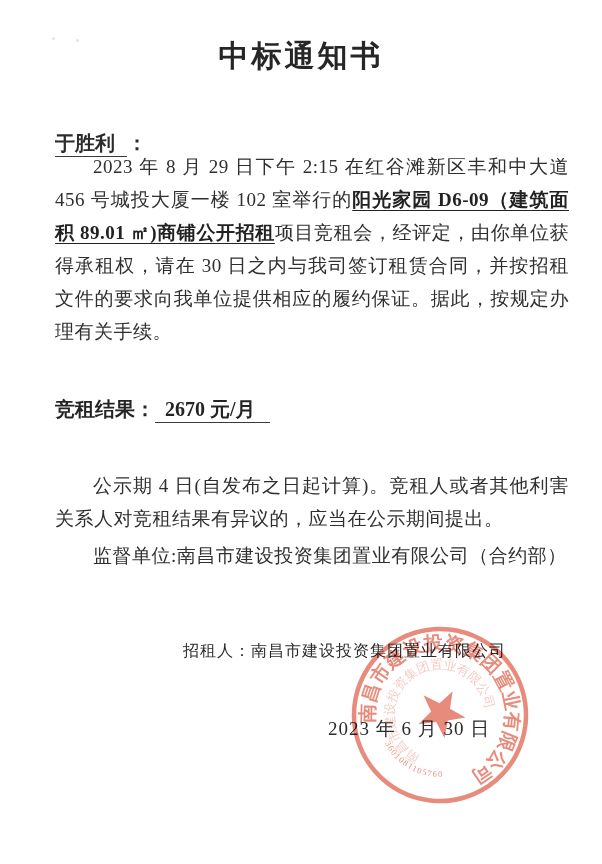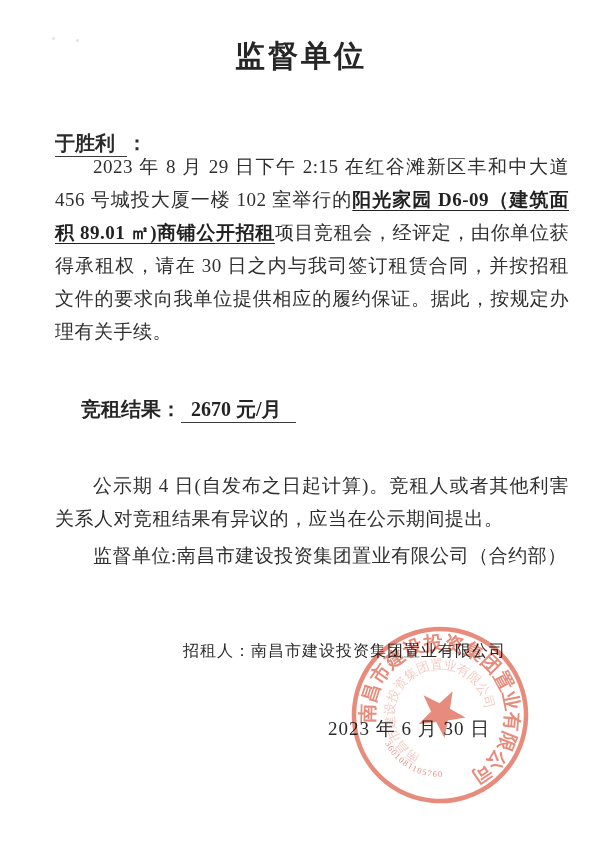--- a/index.html
+++ b/index.html
@@ -30,21 +30,21 @@
     position:absolute;top:150px;left:55px;width:514px;
     font-size:19px;line-height:33px;
     text-align:justify;
     text-indent:2em;
     letter-spacing:0.5px;
   }
   .body-par .b{font-weight:bold;color:#222;}
   .body-par .u{text-decoration:underline;text-underline-offset:4px;}
   .result-line{
     position:absolute;top:396px;left:55px;
-    font-size:20px;font-weight:bold;color:#242424;margin-left:26px;
+    font-size:20px;font-weight:bold;color:#242424;
   }
   .result-line .val{
     border-bottom:1.5px solid #3a3a3a;
     padding:0 14px 2px 10px;
   }
   .notice-par{
     position:absolute;top:469px;left:55px;width:514px;
     font-size:19px;line-height:33px;
     text-align:justify;text-indent:2em;letter-spacing:0.5px;
   }
@@ -78,21 +78,21 @@
   .a2{left:76px;top:39px;}
 </style>
 </head>
 <body>
 
 <div class="page">
 
   <div class="artifact a1"></div>
   <div class="artifact a2"></div>
 
-  <div class="title">监督单位</div>
+  <div class="title">中标通知书</div>
 
   <div class="addressee"><span class="name">于胜利</span><span>：</span></div>
 
   <div class="body-par"><span>2023 年 8 月 29 日下午 2:15 在红谷滩新区丰和中大道 456 号城投大厦一楼 102 室举行的</span><span class="b u">阳光家园 D6-09（建筑面积 89.01 ㎡)商铺公开招租</span><span>项目竞租会，经评定，由你单位获得承租权，请在 30 日之内与我司签订租赁合同，并按招租文件的要求向我单位提供相应的履约保证。据此，按规定办理有关手续。</span></div>
 
   <div class="result-line"><span>竞租结果：</span><span class="val">2670 元/月</span></div>
 
   <div class="notice-par">公示期 4 日(自发布之日起计算)。竞租人或者其他利害关系人对竞租结果有异议的，应当在公示期间提出。</div>
 
   <div class="supervisor-line">监督单位:南昌市建设投资集团置业有限公司（合约部）</div>

